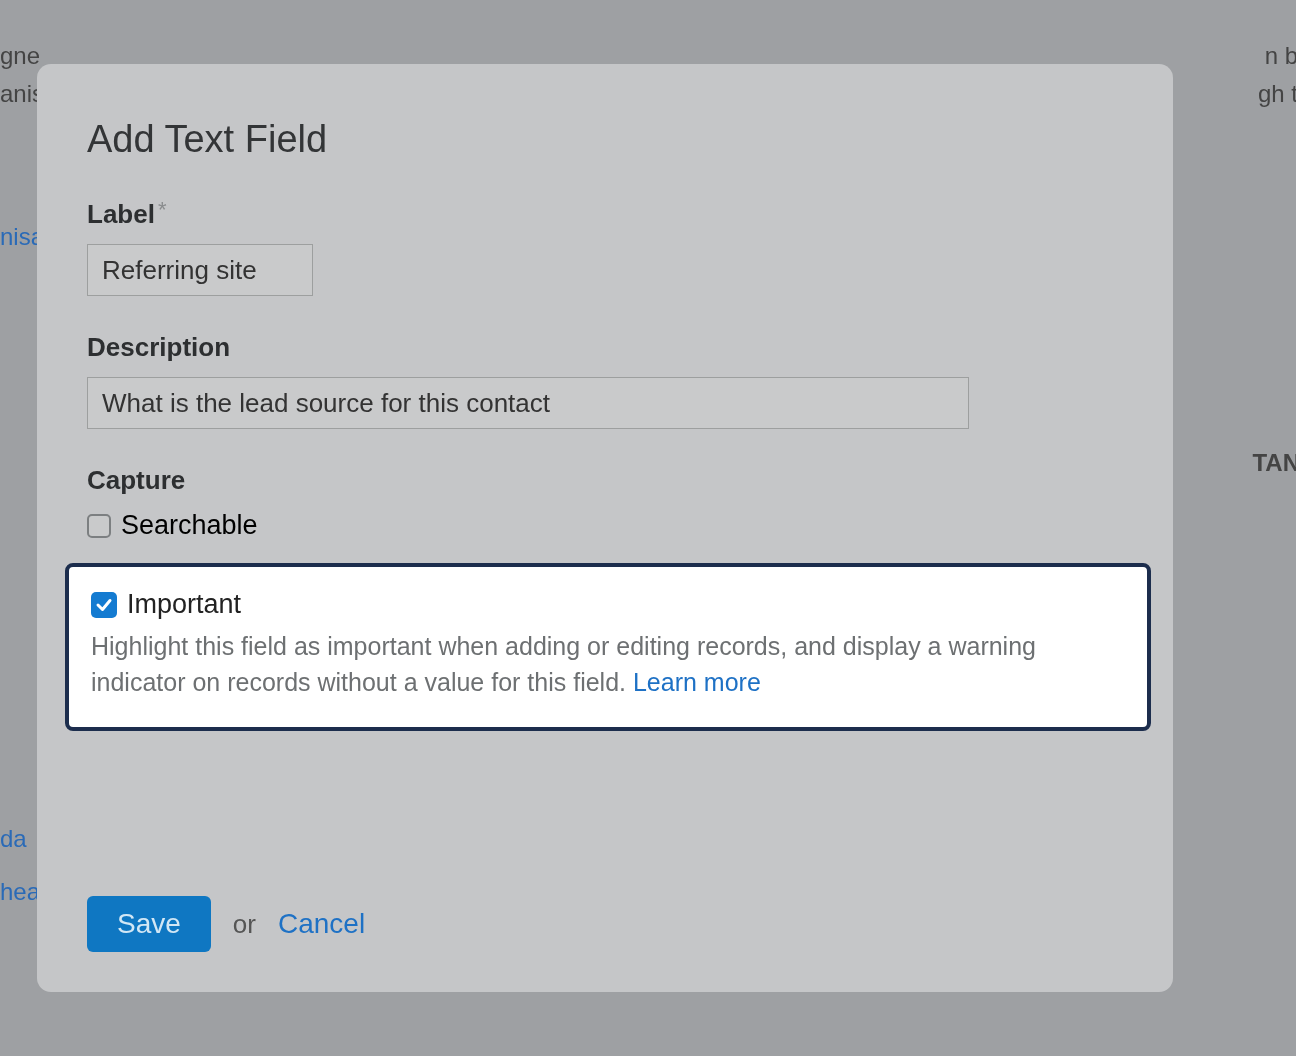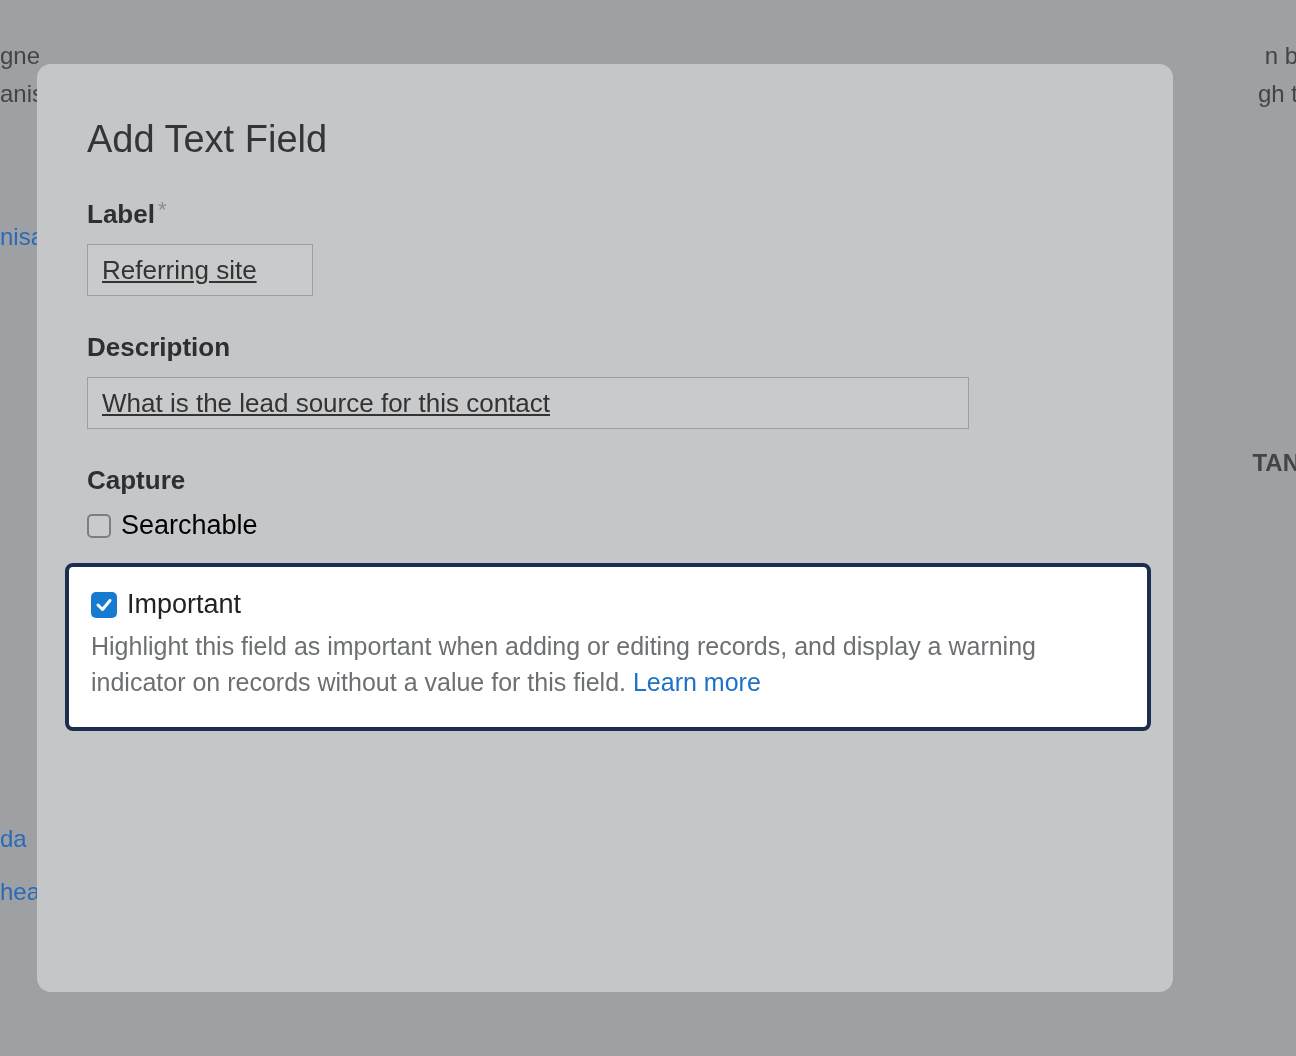--- a/index.html
+++ b/index.html
@@ -45,21 +45,20 @@
       background:#c9cacb;
       border:1px solid #9d9f9f;
       padding: 10px 14px;
       font-size: 26px;
       color:#333;
       width: 226px;
       height:52px;
       display:flex;
       align-items:center;
       margin-bottom: 36px;
-      text-decoration: underline;
     }
     .text-input.wide { width: 882px; }
     .select-box {
       background:#c9cacb;
       border:1px solid #9d9f9f;
       border-radius:6px;
       padding: 10px 18px;
       font-size: 26px;
       color:#333;
       width: 444px;
@@ -178,13 +177,18 @@
             <path fill="none" stroke="#fff" stroke-width="4" stroke-linecap="round" stroke-linejoin="round" d="M4 12 L10 18 L20 6"></path>
           </svg>
       </span>
       <span>Important</span>
     </div>
     <div class="helper" style="color:#6d7072;">
       <span>Highlight this field as important when adding or editing records, and display a warning indicator on records without a value for this field. </span><span class="link">Learn more</span>
     </div>
   </div>
 
+  <div class="footer">
+    <button class="save-btn">Save</button>
+    <span class="or-text">or</span>
+    <span class="link" style="font-size:28px;">Cancel</span>
+  </div>
 </div>
 
 </body></html>

